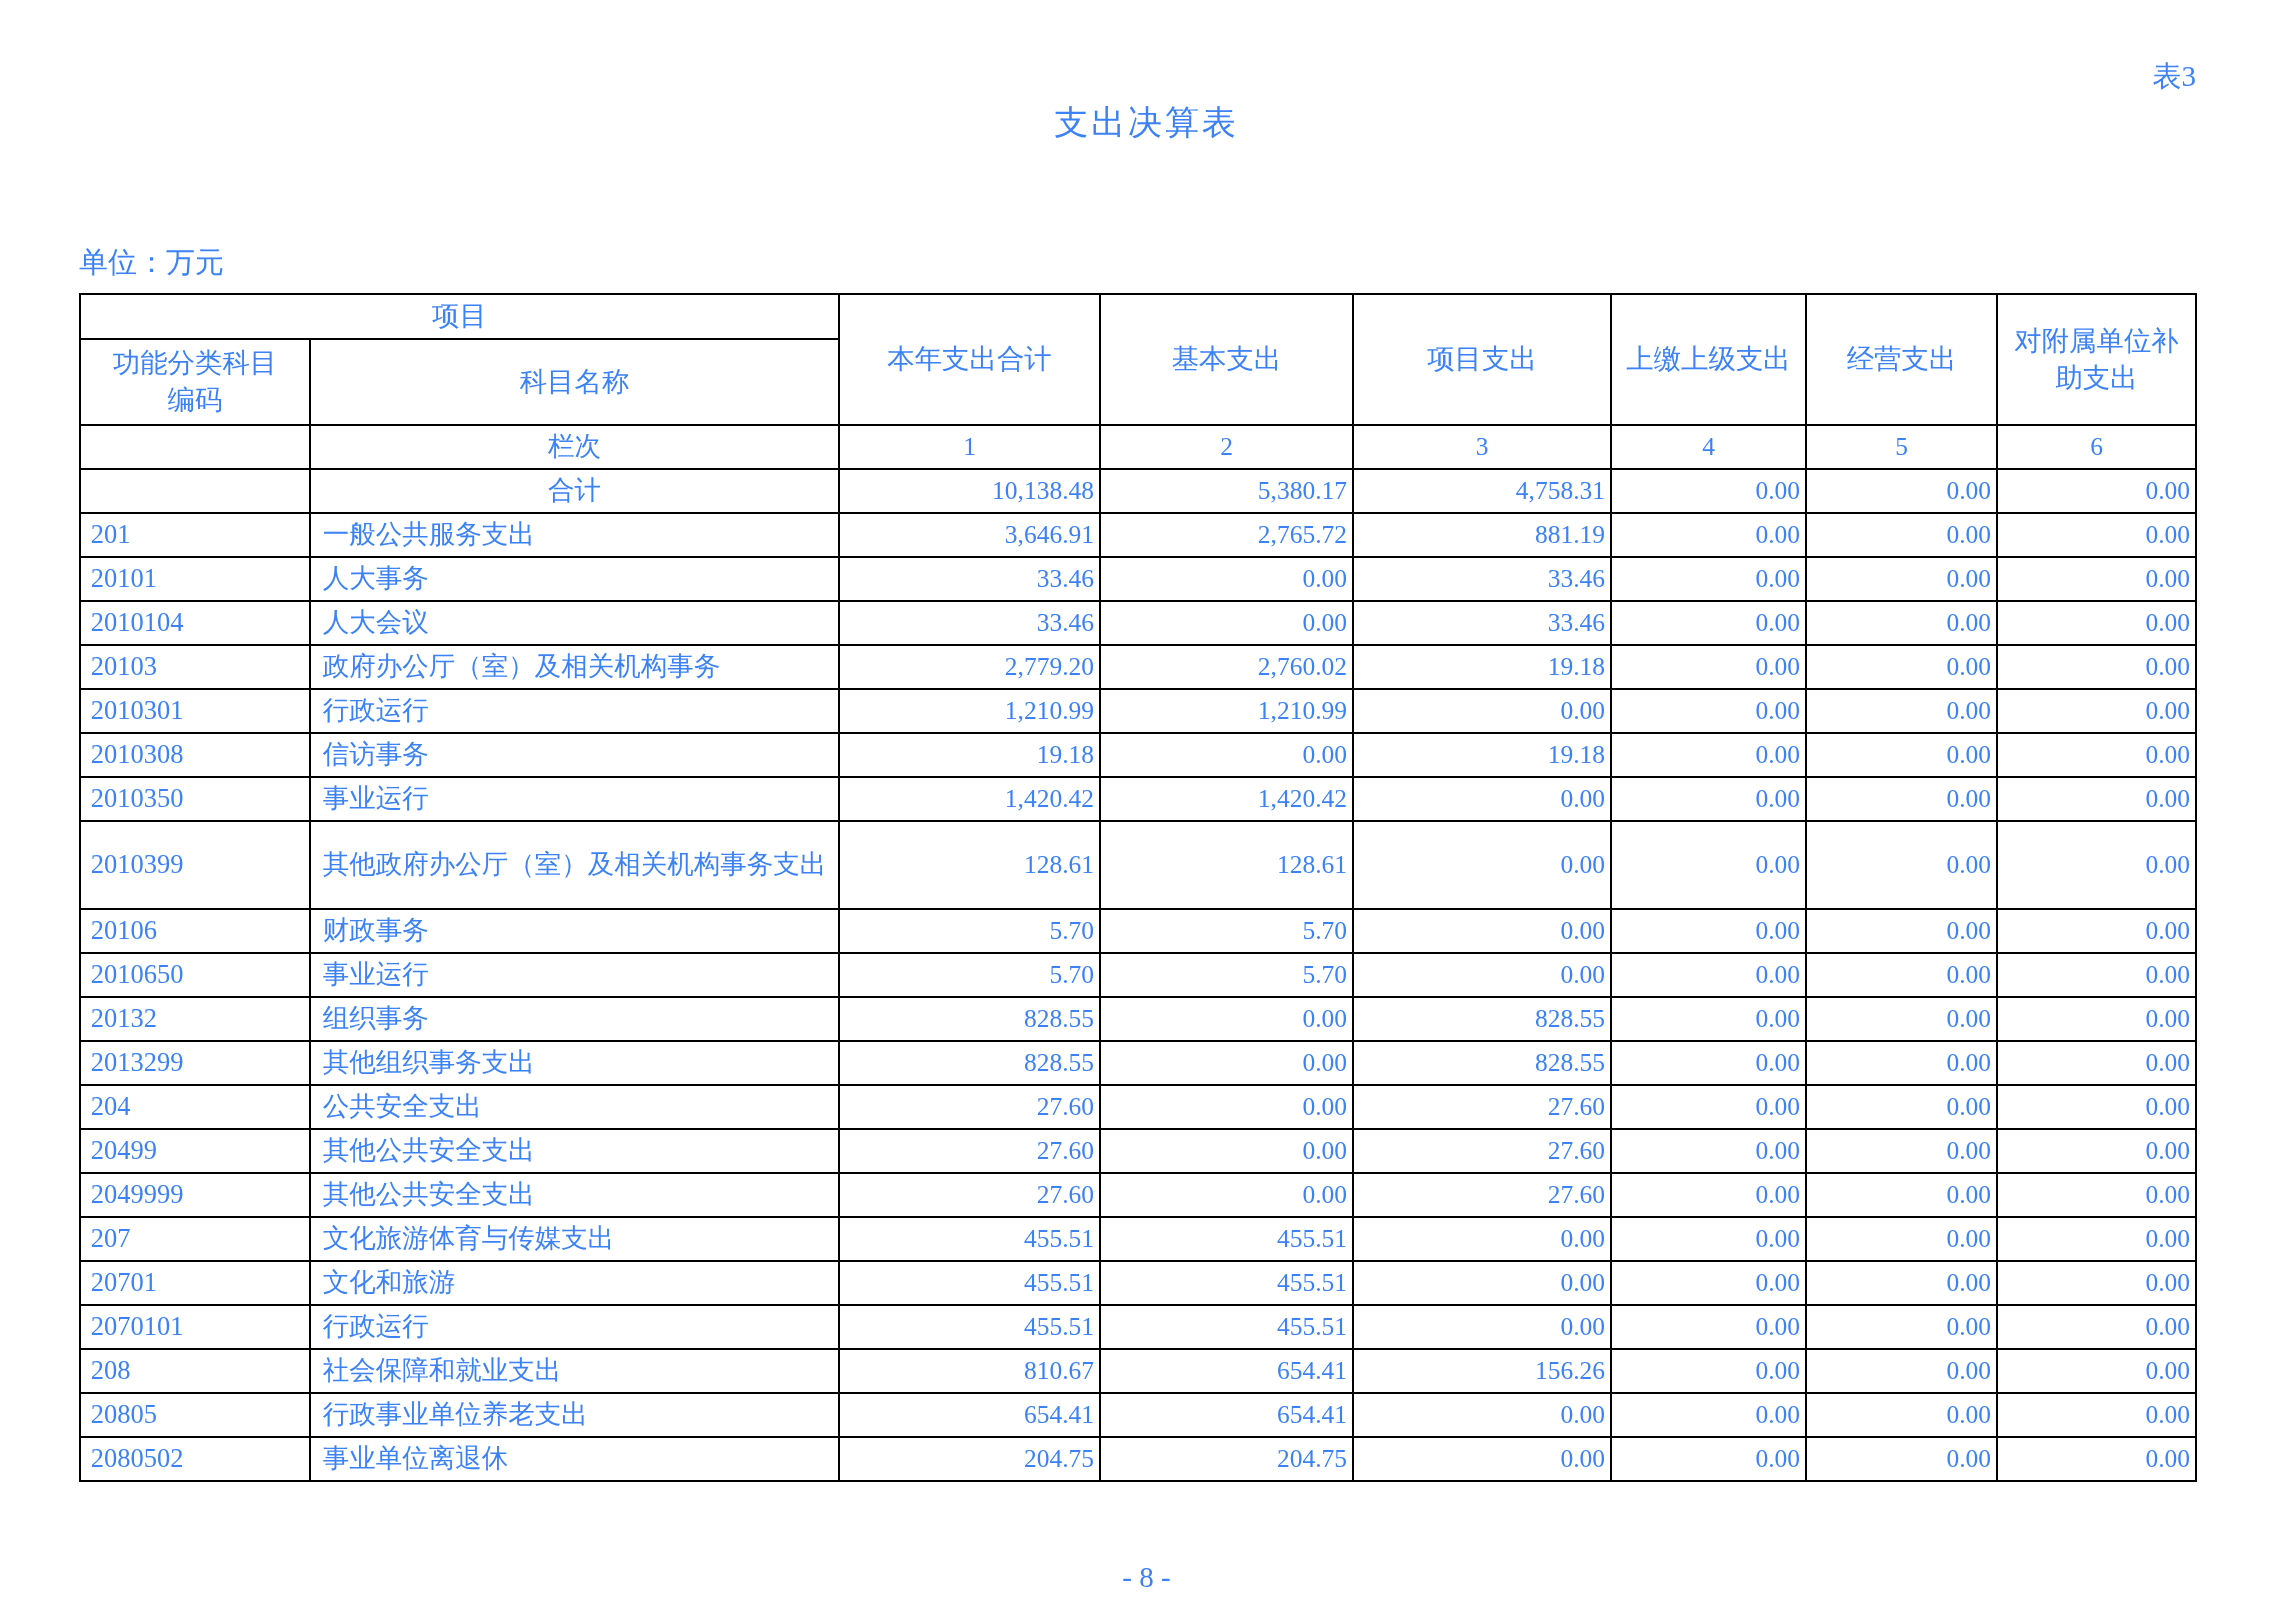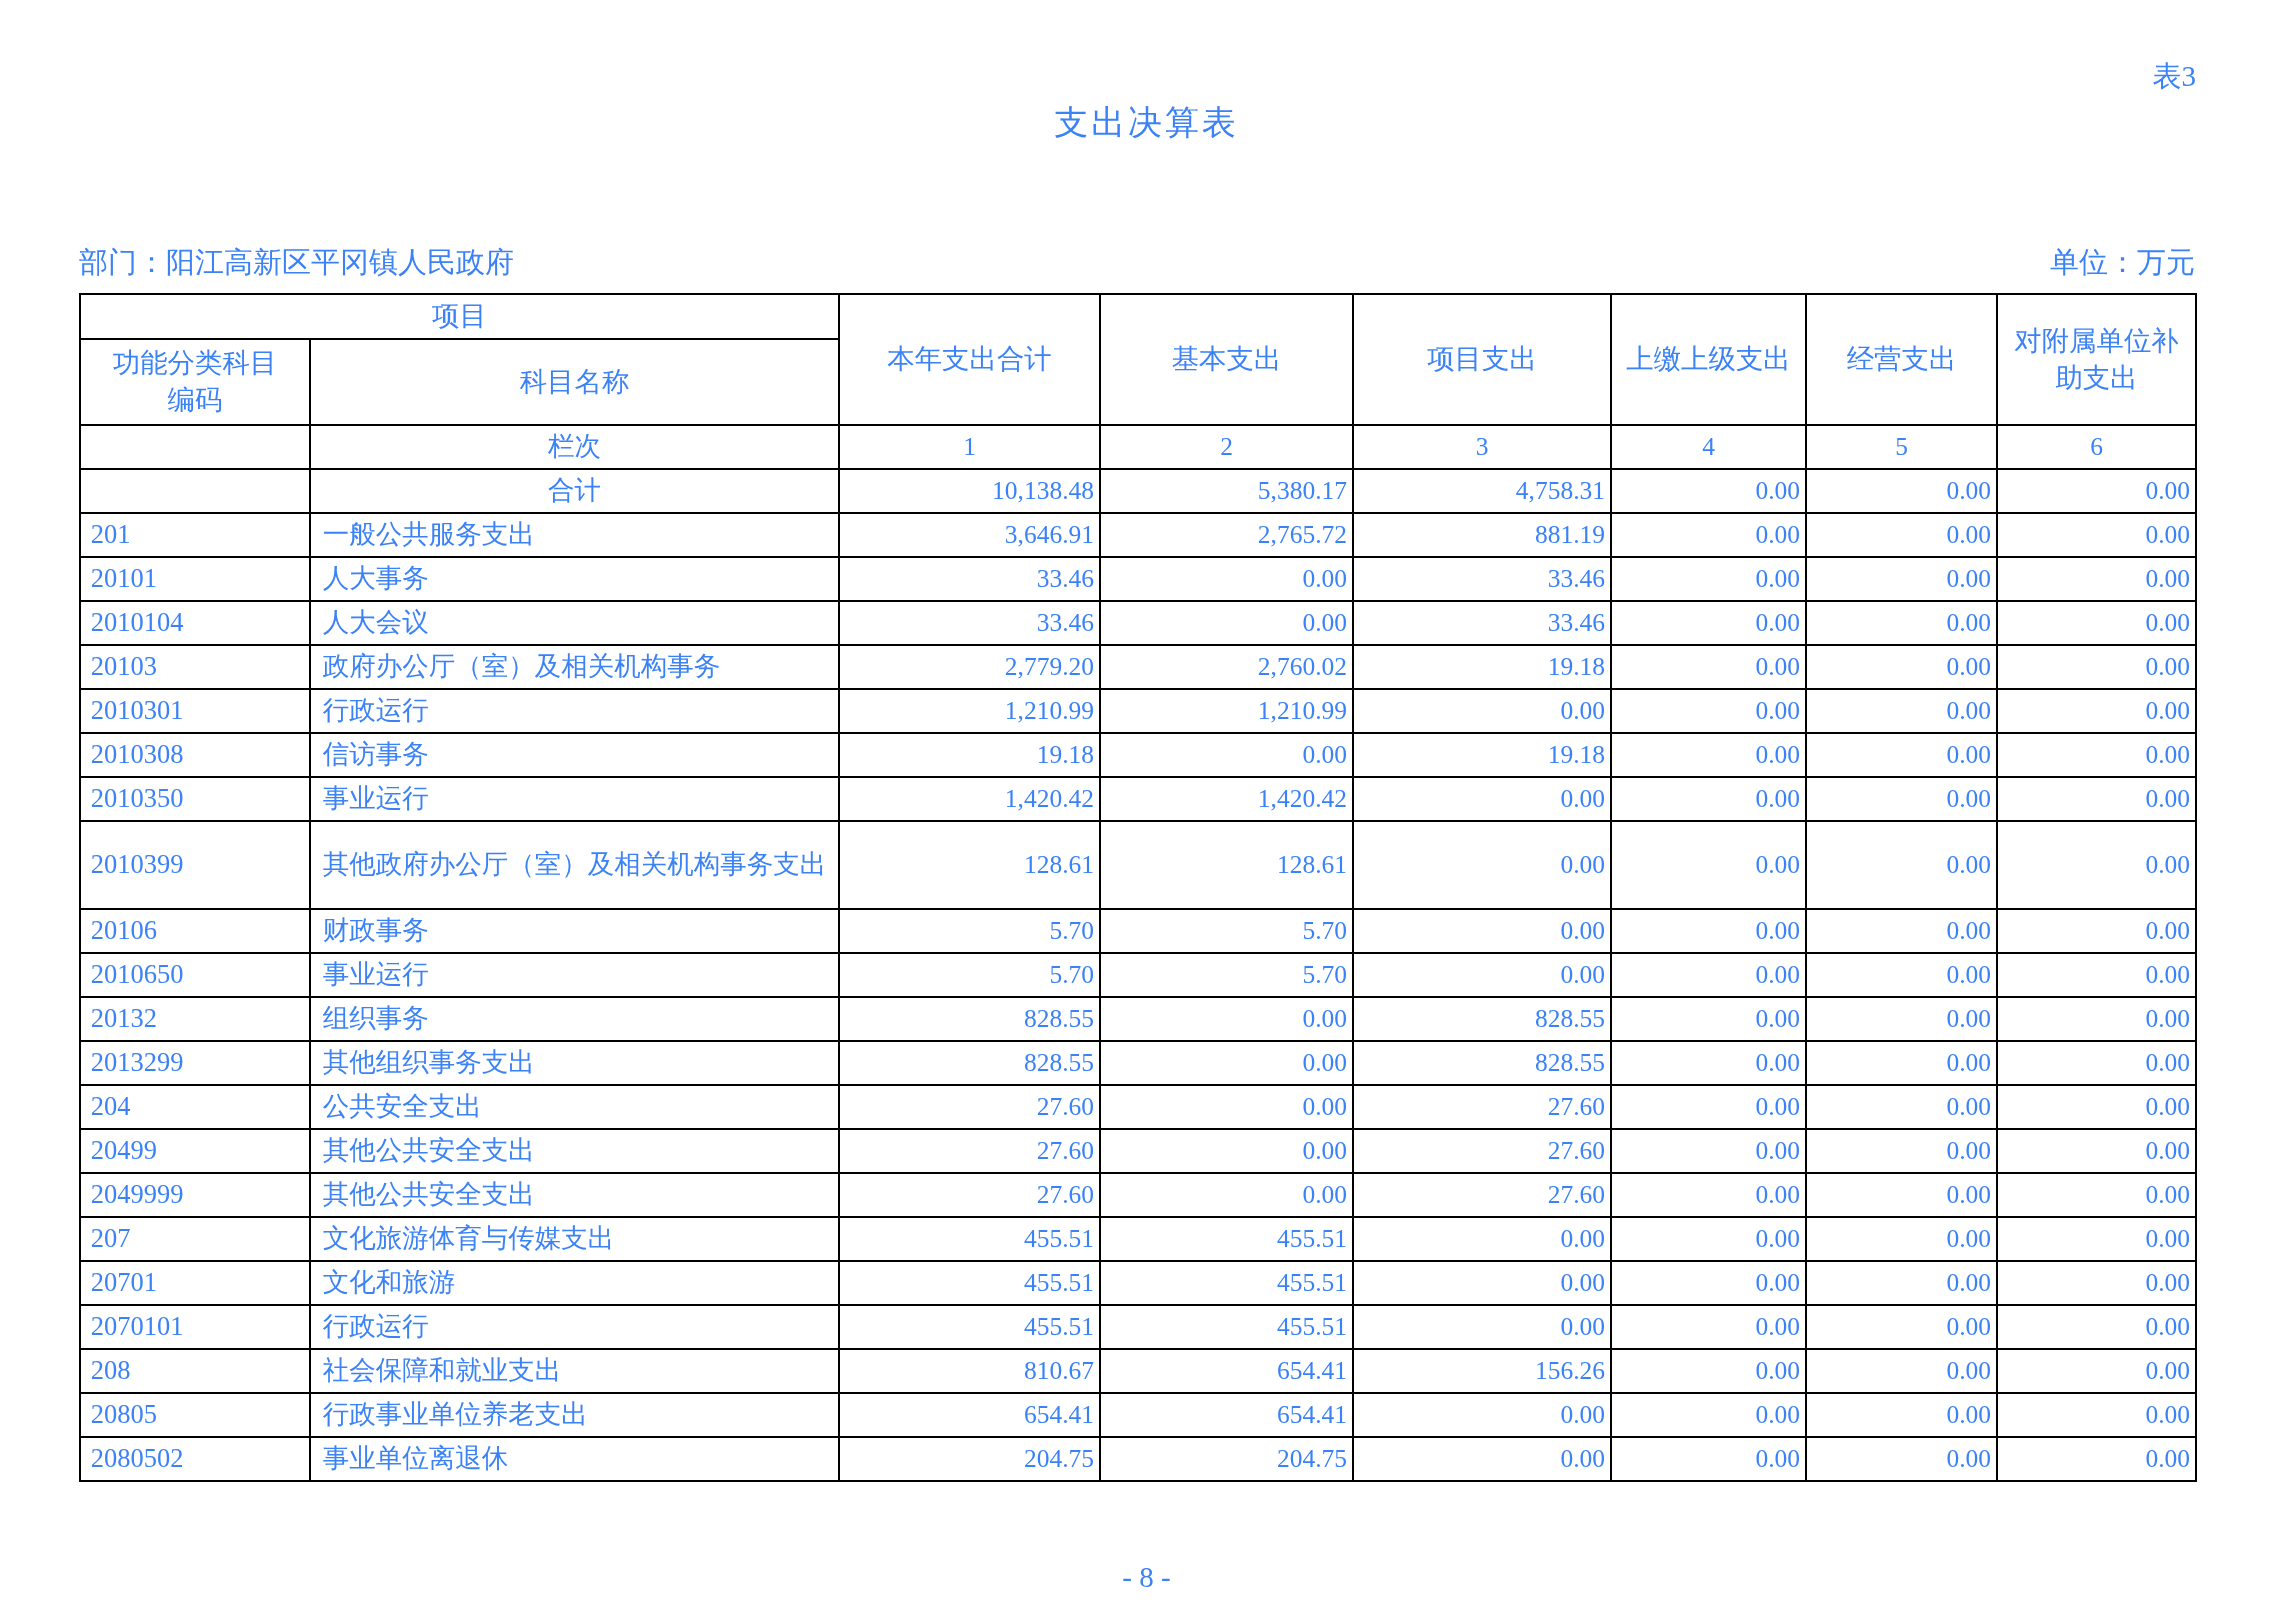--- a/index.html
+++ b/index.html
@@ -59,21 +59,20 @@
 </head>
 <body>
 
 <div class="page">
 
   <div class="table-tag">表3</div>
 
   <div class="doc-title">支出决算表</div>
 
   <div class="meta-row">
-    <span>部门：阳江高新区平冈镇人民政府</span>
     <span>单位：万元</span>
   </div>
 
   <table class="budget-table">
     <colgroup>
       <col style="width:230px">
         <col style="width:529px">
         <col style="width:261px">
         <col style="width:253px">
       <col style="width:258px">

